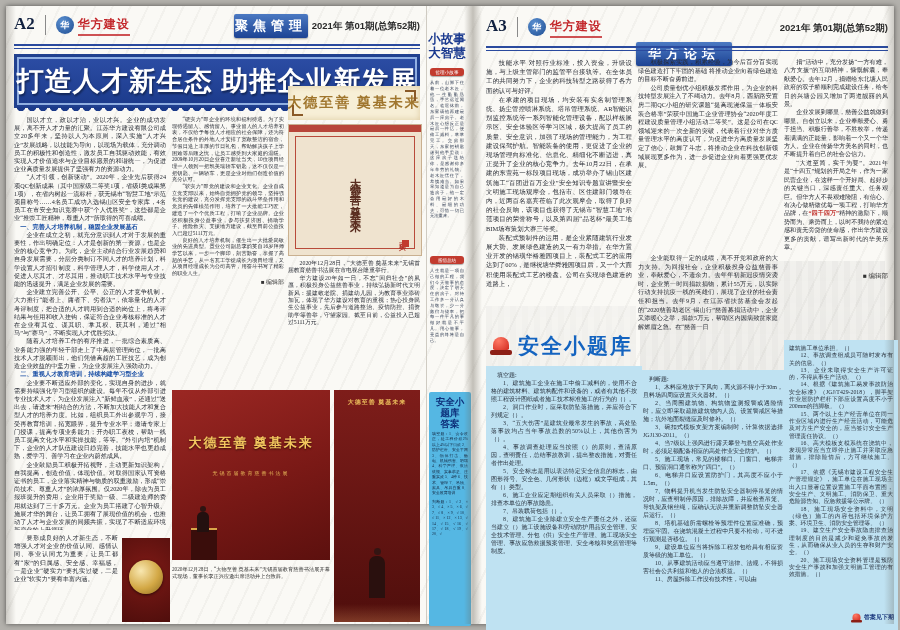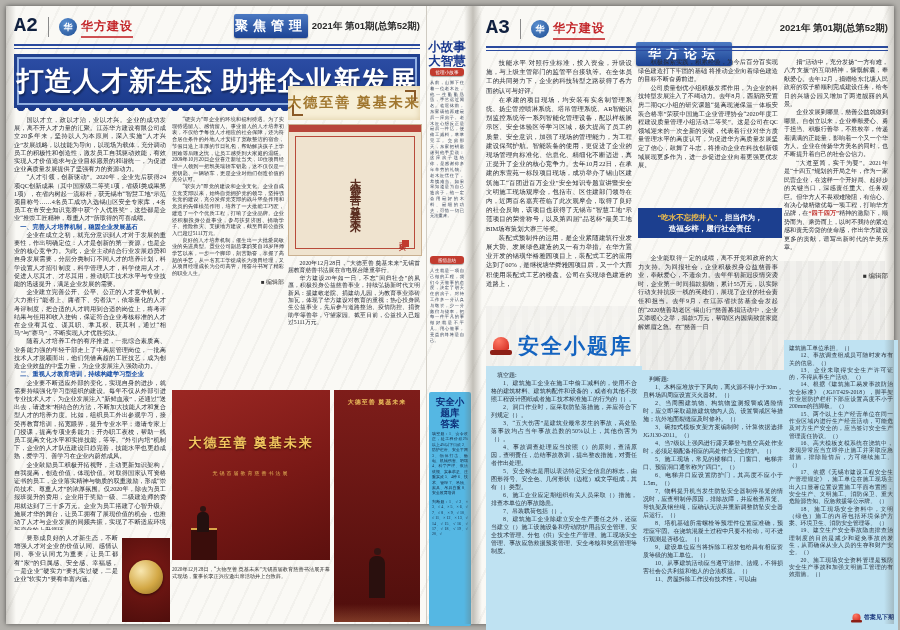--- a/index.html
+++ b/index.html
@@ -8,21 +8,21 @@
     box-shadow:0 0 5px rgba(0,0,0,.55);
     background-image:repeating-linear-gradient(115deg,rgba(175,173,165,.10) 0 2px,transparent 2px 16px);}
   .spread::before{content:'';position:absolute;left:0;top:0;bottom:0;width:10px;
     background:linear-gradient(90deg,rgba(90,85,75,.28),transparent);pointer-events:none;}
   .spread::after{content:'';position:absolute;right:0;top:0;bottom:0;width:10px;
     background:linear-gradient(270deg,rgba(90,85,75,.28),transparent);pointer-events:none;}
   .gutter{position:absolute;left:458px;top:0;width:18px;height:618px;
     background:linear-gradient(90deg,transparent,rgba(110,104,92,.40) 50%,transparent);}
   .abs{position:absolute;}
   
-  .plabel{font-family:Liberation Mono, monospace;font-weight:900;font-size:20px;color:#10203f;}
+  .plabel{font-family:Liberation Serif, serif;font-weight:900;font-size:17px;color:#10203f;}
   .vline{display:inline-block;width:1px;height:20px;background:#8a8a8a;margin:0 6px;vertical-align:middle;}
   .brand{display:inline-flex;align-items:center;gap:4px;vertical-align:middle;}
   .brand-circle{display:inline-flex;align-items:center;justify-content:center;width:18px;height:18px;
     border-radius:50%;background:radial-gradient(circle at 35% 30%,#5a8fd0,#1f4e93);color:#fff;
     font-size:9px;font-weight:bold;font-family:"Liberation Sans",sans-serif;}
   .brand-name{color:#c3272b;font-weight:bold;font-size:12px;transform:skewX(-6deg);letter-spacing:1px;}
   .brand-rule{height:2px;background:#c3272b;margin-top:1px;opacity:.8;}
   .badge{font-family:"Liberation Sans","DejaVu Sans",sans-serif;display:flex;align-items:center;justify-content:center;
     background:linear-gradient(180deg,#4b79c2,#1d4394);color:#fff;font-weight:bold;font-size:13px;
     letter-spacing:5px;border-radius:2px;box-shadow:0 1px 2px rgba(0,0,0,.35);}
@@ -177,21 +177,21 @@
     <div class="caption abs" style="left:166px;top:560px;width:158px;height:56px;">2020年12月28日，“大德至善 奠基未来”无锡首届教育慈善书法展开幕式现场，董事长李正兴应邀出席活动并上台致辞。</div>
 
     <div class="photo-red abs" style="left:328px;top:384px;width:86px;height:232px;background:linear-gradient(180deg,#7e1d1a,#4f0e0c);">
       <span class="award-title">大德至善 奠基未来</span>
       <span class="award-fig"></span>
       <span class="award-floor"></span>
     </div>
   </div>
 
   <div class="strip">
-    <div class="strip-title abs" style="left:0;top:26px;width:40px;margin-top:8px;">
+    <div class="strip-title abs" style="left:0;top:26px;width:40px;">
       <div>小故事</div>
       <div>大智慧</div>
     </div>
     <div class="ribbon abs" style="left:3px;top:62px;width:34px;">哲理小故事</div>
     <div class="micro abs" style="left:3px;top:74px;width:34px;height:172px;">从前，山脚下住着一位老木匠，他一生勤勤恳恳，手艺远近闻名。临退休前，东家请他再建最后一座房子。老木匠心想反正是最后一件活，便偷工减料，草草完工。交房那天，东家把钥匙递到他手里说：这座房子送给你，是感谢你多年辛劳的礼物。老木匠愣住了，羞愧难当。如果早知道是为自己造房子，他一定会用最好的木料、最细的功夫，可惜一切已无法重来。</div>
     <div class="ribbon abs" style="left:3px;top:250px;width:34px;">感悟总结</div>
     <div class="micro abs" style="left:3px;top:262px;width:34px;height:110px;">人生就是一项自己做的工程，我们今天做事的态度，决定了明天住的房子。对待工作多一分认真与敬畏，少一分敷衍与侥幸，把每一件平凡的事做好就是不平凡。用心做事，受益的终将是自己。</div>
     <div class="ansbox abs" style="left:2px;top:386px;width:36px;height:226px;">
       <div class="ansbox-title">安全小题库</div>
       <div class="ansbox-title">答案</div>
@@ -243,24 +243,20 @@
       <p class="qitem">4、事故调查处理应当按照（）的原则，查清原因，查明责任，总结事故教训，提出整改措施，对责任者作出处理。</p>
       <p class="qitem">5、安全标志是用以表达特定安全信息的标志，由图形符号、安全色、几何形状（边框）或文字组成，其有（）类型。</p>
       <p class="qitem">6、施工企业应定期组织有关人员采取（）措施，排查本单位的事故隐患。</p>
       <p class="qitem">7、吊装载荷包括（）。</p>
       <p class="qitem">8、建筑施工企业除建立安全生产责任之外，还应当建立（）施工设施设备和劳动防护用品安全管理、安全技术管理、分包（供）安全生产管理、施工现场安全管理、事故应急救援预案管理、安全考核和奖惩管理等制度。</p>
     </div>
 
     <div class="col abs" style="left:158px;top:52px;width:140px;height:146px;font-size:6.2px;line-height:8.6px;">
       <p class="para">积极探索实践，积累经验，为今后百分百实现绿色建造打下牢固的基础 将推动企业向着绿色建造的目标不断奋勇前进。</p>
       <p class="para">公司质量创优小组积极发挥作用，为企业的科技转型发展注入了不竭动力。去年8月，西新路安置房二期QC小组的研究课题“提高现浇保温一体板安装合格率”荣获中国施工企业管理协会“2020年度工程建设质量管理小组活动二等奖”。这是公司在QC领域迎来的一次全新的突破，代表着行业对华方质量管理水平的高度认可，为促进华方高质量发展坚定了信心，鼓舞了斗志，将推动企业在科技创新领域展现更多作为，进一步促进企业向着更强更优发展。</p>
-    </div>
-    <div class="bluebar abs" style="left:158px;top:202px;width:140px;">
-      <div><span class="gold">“吃水不忘挖井人”</span><span>，担当作为，</span></div>
-      <div>造福乡梓，履行社会责任</div>
     </div>
     <div class="col abs" style="left:158px;top:248px;width:140px;height:112px;font-size:6.2px;line-height:8.6px;">
       <p class="para">企业能取得一定的成绩，离不开党和政府的大力支持。为回报社会，企业积极投身公益慈善事业，奉献爱心，不遗余力。去年年初新冠疫情突袭时，企业第一时间捐款捐物，累计55万元，以实际行动支持抗疫一线的英雄们，展现了企业的社会责任和担当。去年9月，在江苏省扶贫基金会发起的“2020慈善助老区·锡山行”慈善募捐活动中，企业又添暖心之举，捐款5万元，帮助区内因病致贫家庭解燃眉之急。在“慈善一日</p>
     </div>
     <div class="qbox col abs" style="left:158px;top:364px;width:140px;height:250px;font-size:6px;line-height:8px;">
       <p class="qlabel">判断题:</p>
       <p class="qitem">1、木料应堆放于下风向，离火源不得小于30m，且料场四周应设置灭火器材。（）</p>
       <p class="qitem">2、当周围建筑物、构筑物监测报警或遇险情时，应立即采取疏散建筑物内人员、设置警戒区等措施；坑外地面裂缝应及时修补。（）</p>
       <p class="qitem">3、碗扣式模板支架方案编制时，计算依据选择JGJ130-2011。（）</p>
       <p class="qitem">4、当7级以上强风进行露天攀登与悬空高处作业时，必须足额配备相应的高处作业安全防护。（）</p>

